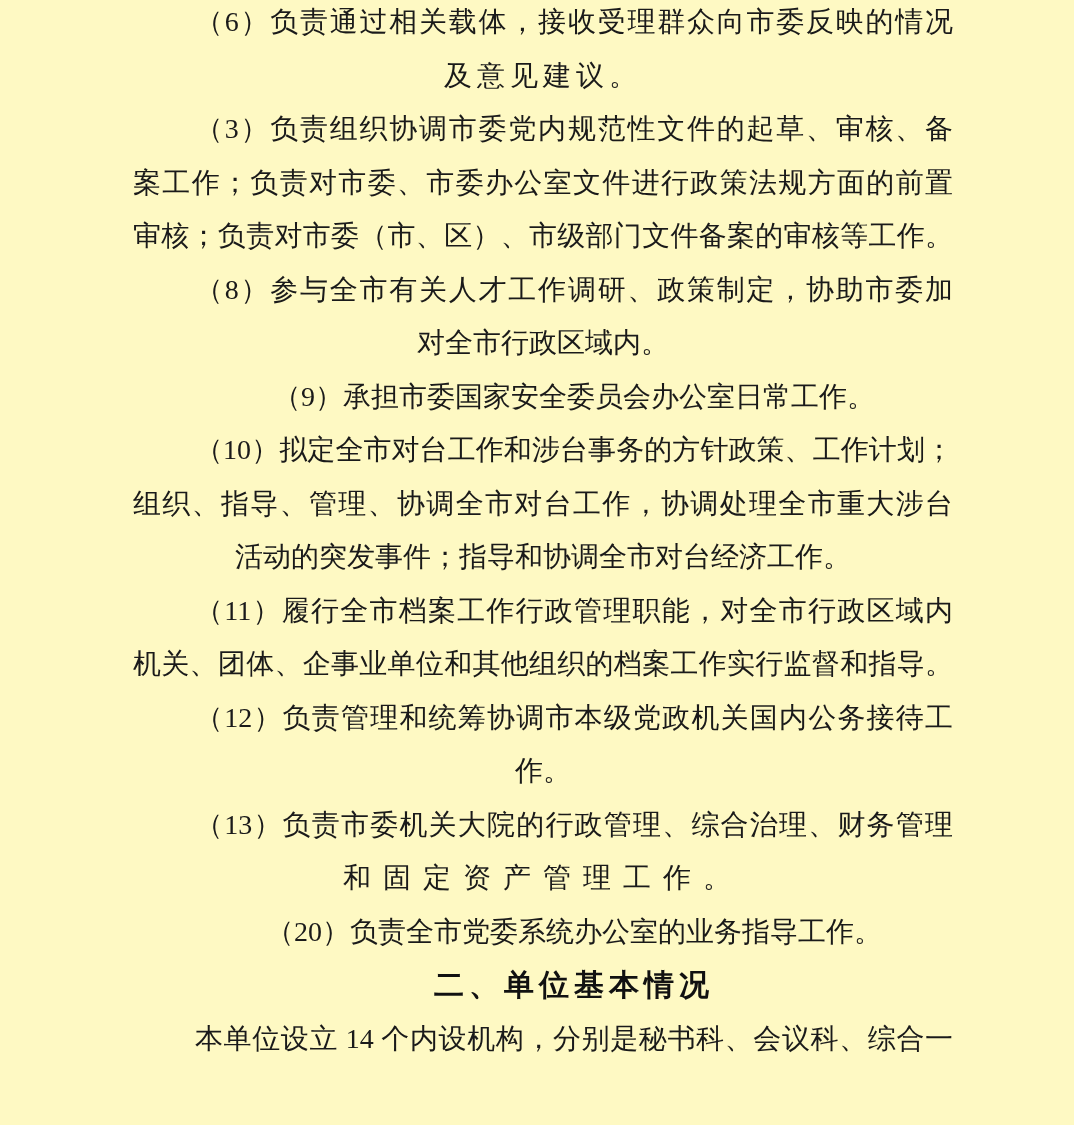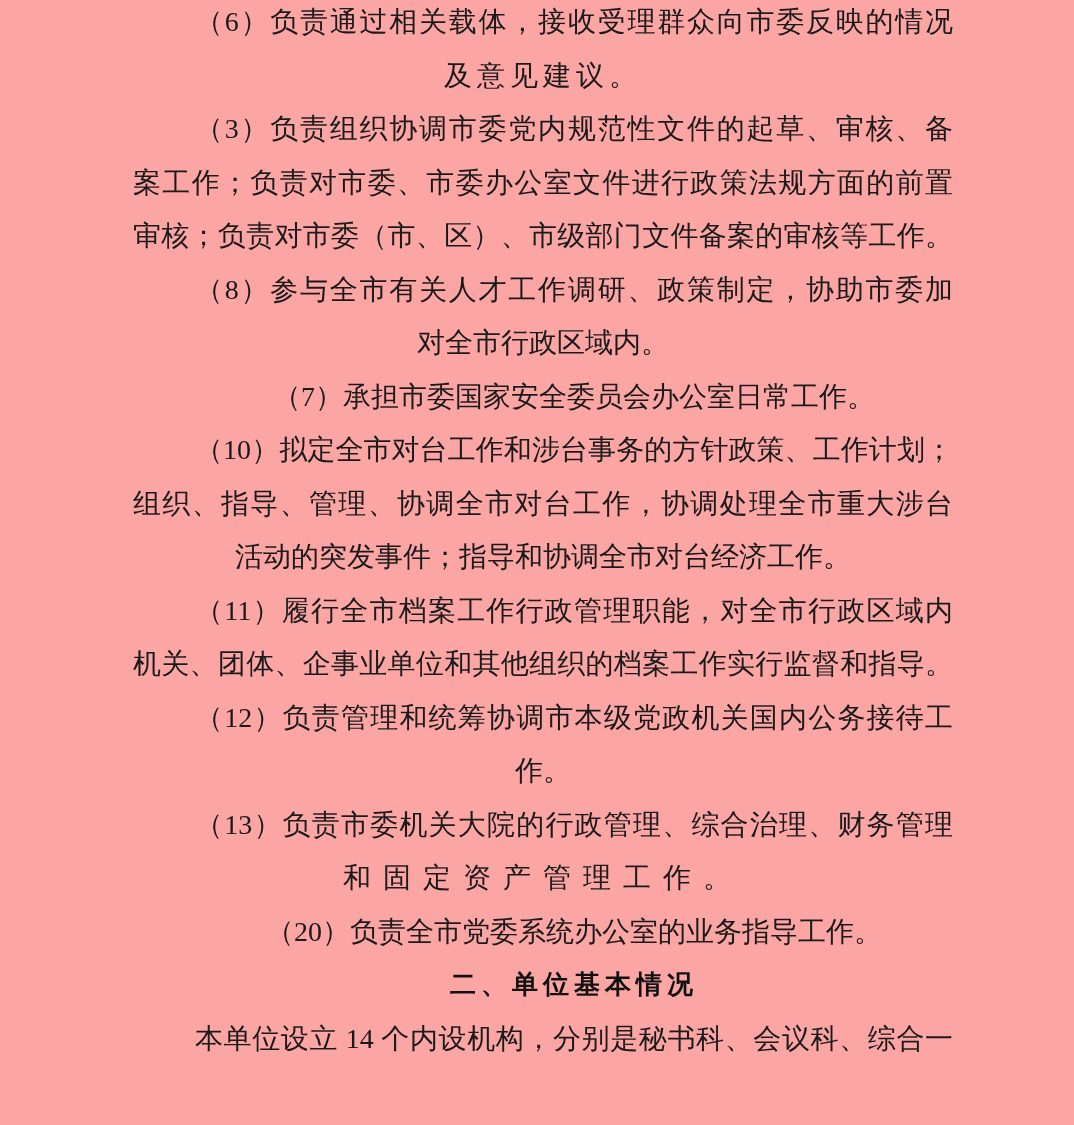--- a/index.html
+++ b/index.html
@@ -4,21 +4,21 @@
 <style>
   html, body {
     margin: 0;
     padding: 0;
     background: #ffffff;
   }
   #page {
     position: relative;
     width: 1074px;
     height: 1125px;
-    background: #fca5a5;
+    background: #fef9c3;
     overflow: hidden;
     font-family: "Liberation Serif", "DejaVu Serif", serif;
     color: #1a1a1a;
   }
   #doc {
     position: absolute;
     left: 133px;
     top: -5px;
     width: 820px;
   }
@@ -35,21 +35,21 @@
     white-space: normal;
     text-align: justify;
     text-align-last: justify;
   }
   .line.indent {
     text-indent: 62px;
   }
   .para.heading .line {
     font-family: "Liberation Sans", "DejaVu Sans", sans-serif;
     font-weight: 700;
-    font-size: 26px;
+    font-size: 30px;
     letter-spacing: 5px;
     color: #111111;
   }
 </style>
 </head>
 <body>
 
 <div id="page">
   <div id="doc">
       <div class="para body">
@@ -59,21 +59,21 @@
       <div class="para body">
         <div class="line fill indent">（3）负责组织协调市委党内规范性文件的起草、审核、备</div>
         <div class="line fill">案工作；负责对市委、市委办公室文件进行政策法规方面的前置</div>
         <div class="line fill">审核；负责对市委（市、区）、市级部门文件备案的审核等工作。</div>
       </div>
       <div class="para body">
         <div class="line fill indent">（8）参与全市有关人才工作调研、政策制定，协助市委加</div>
         <div class="line">对全市行政区域内。</div>
       </div>
       <div class="para body">
-        <div class="line indent">（7）承担市委国家安全委员会办公室日常工作。</div>
+        <div class="line indent">（9）承担市委国家安全委员会办公室日常工作。</div>
       </div>
       <div class="para body">
         <div class="line fill indent">（10）拟定全市对台工作和涉台事务的方针政策、工作计划；</div>
         <div class="line fill">组织、指导、管理、协调全市对台工作，协调处理全市重大涉台</div>
         <div class="line">活动的突发事件；指导和协调全市对台经济工作。</div>
       </div>
       <div class="para body">
         <div class="line fill indent">（11）履行全市档案工作行政管理职能，对全市行政区域内</div>
         <div class="line fill">机关、团体、企事业单位和其他组织的档案工作实行监督和指导。</div>
       </div>

